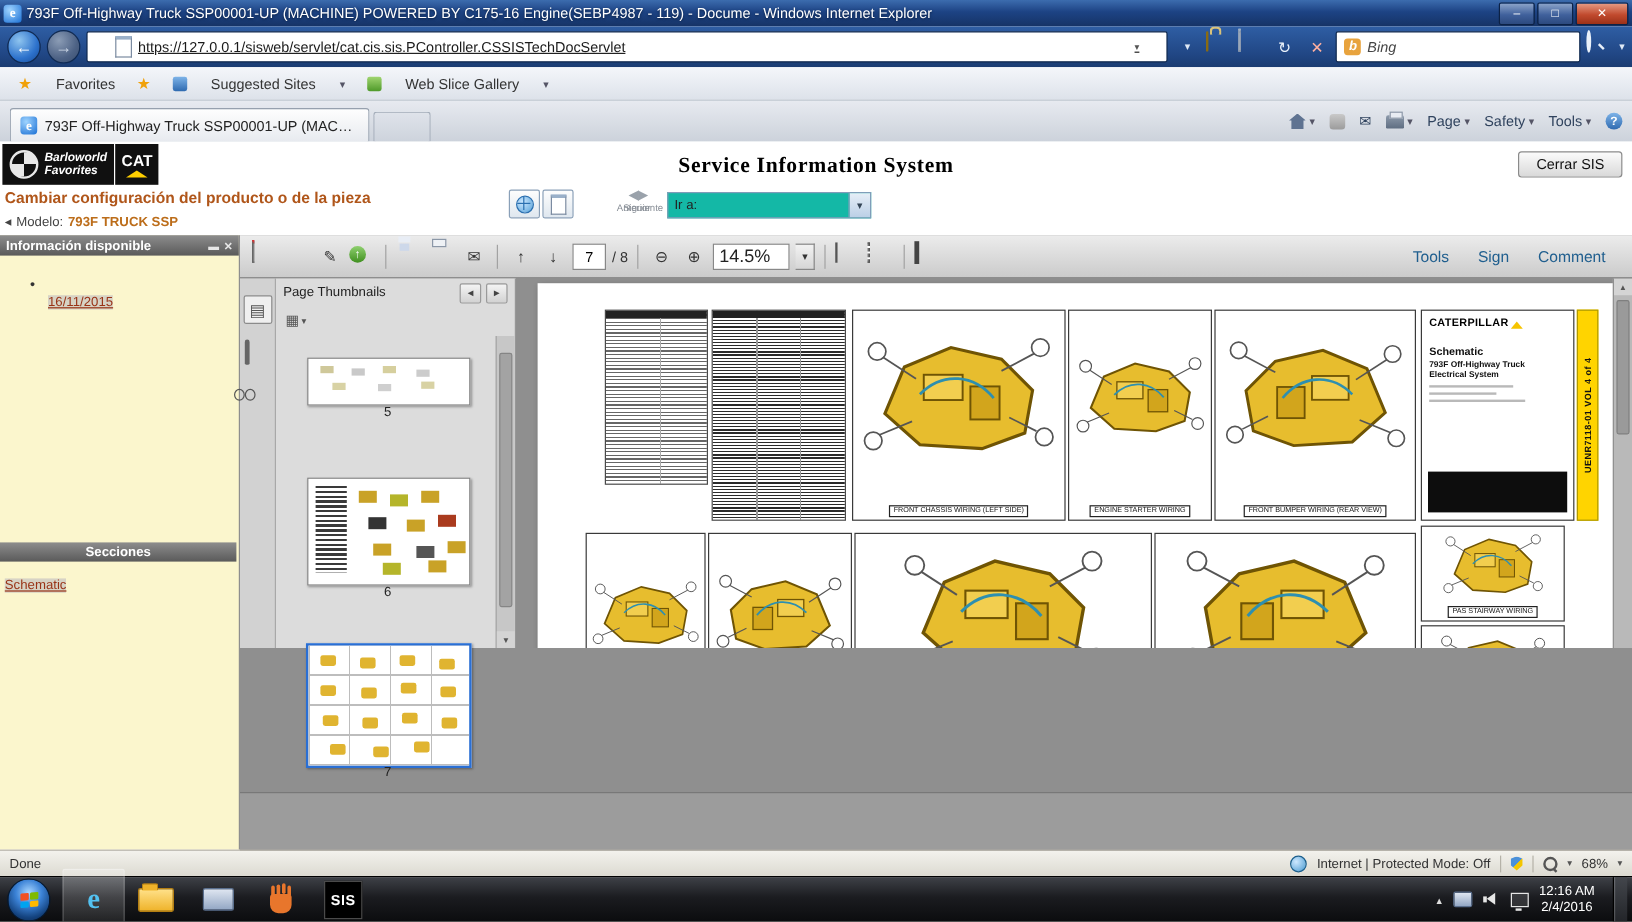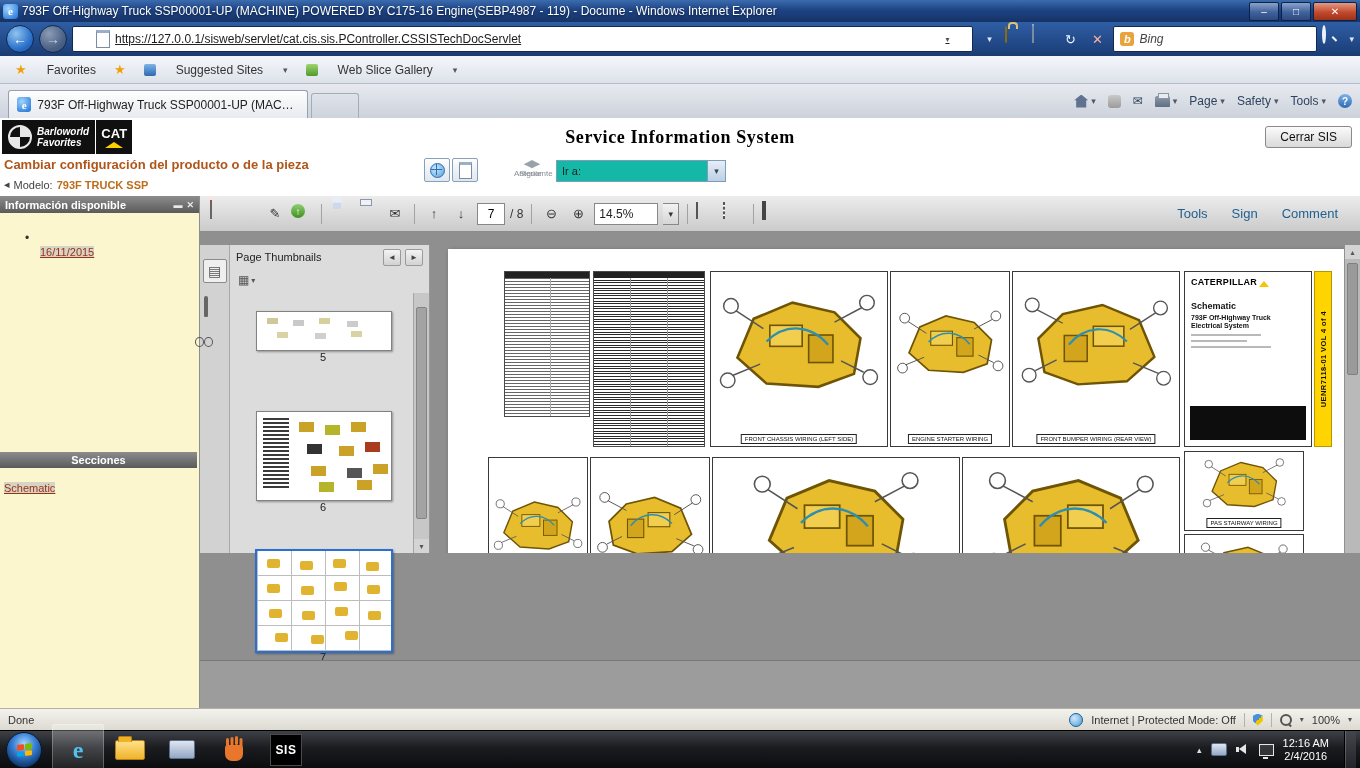--- a/index.html
+++ b/index.html
@@ -122,29 +122,29 @@
   .docico2{width:13px;height:15px;background:#fff;border:1px solid #666;border-top:3px solid #d33;}
   .expico{width:14px;height:14px;border-radius:2px;background:linear-gradient(#ffb25e,#e06a17);}
   .upico{width:14px;height:14px;border-radius:50%;background:linear-gradient(#8fd06f,#3f8f1f);color:#fff;font-size:10px;}
   .saveico{width:14px;height:14px;background:#3a62a8;position:relative;}
   .saveico::before{content:"";position:absolute;left:3px;top:0;width:8px;height:6px;background:#cdd8ea;}
   .saveico::after{content:"";position:absolute;left:2px;bottom:1px;width:10px;height:5px;background:#e8edf5;}
   .prn2{width:16px;height:11px;background:linear-gradient(#9aa5b3,#5f6e82);border-radius:2px;position:relative;}
   .prn2::before{content:"";position:absolute;left:3px;top:-4px;width:10px;height:5px;background:#eef1f5;border:1px solid #8b97a7;}
   .pginput{width:26px;height:20px;border:1px solid #888;background:#fff;text-align:center;font-size:12px;padding:0;flex:0 0 auto;}
   .pgtotal{font-size:12px;color:#333;flex:0 0 auto;}
-  .zoombox{width:54px;height:20px;border:1px solid #888;background:#fff;display:flex;align-items:center;padding:0 4px;font-size:12px;flex:0 0 auto;}
+  .zoombox{width:54px;height:20px;border:1px solid #888;background:#fff;display:flex;align-items:center;padding:0 4px;font-size:15px;flex:0 0 auto;}
   .zoomcaret{width:15px;height:20px;border:1px solid #888;border-left:none;background:linear-gradient(#f2f2f2,#d6d6d6);
     display:flex;align-items:center;justify-content:center;font-size:9px;color:#333;flex:0 0 auto;}
   .fitico{width:13px;height:15px;border:1px solid #555;background:#fff;flex:0 0 auto;}
   .fitico.w{border-style:dashed;}
   .fsico{width:15px;height:12px;border:2px solid #444;flex:0 0 auto;position:relative;}
   .tbright{margin-left:auto;display:flex;align-items:center;gap:24px;margin-right:12px;font-size:13px;color:#1f5e8e;}
 
-  .pdfbody{position:absolute;left:0;top:36px;width:1160px;height:308px;display:flex;margin-top:13px;}
+  .pdfbody{position:absolute;left:0;top:36px;width:1160px;height:308px;display:flex;}
   .navstrip{width:30px;background:#d2d2d2;border-right:1px solid #a8a8a8;display:flex;flex-direction:column;align-items:center;
     padding-top:14px;gap:16px;box-sizing:border-box;}
   .nsbtn{width:22px;height:22px;border-radius:2px;color:#555;font-size:14px;}
   .nsbtn.active{background:#efefef;border:1px solid #8b8b8b;}
   .clip{width:9px;height:15px;border:2px solid #666;border-radius:5px 5px 3px 3px;border-top-width:3px;box-sizing:border-box;}
   .bino{width:17px;height:9px;position:relative;}
   .bino::before,.bino::after{content:"";position:absolute;top:0;width:7px;height:8px;border:1.5px solid #555;border-radius:50%;}
   .bino::before{left:0;} .bino::after{right:0;}
 
   .thumbpanel{width:200px;background:#dcdcdc;border-right:1px solid #979797;position:relative;box-sizing:border-box;}
@@ -616,21 +616,21 @@
   <div class="statusbar abs">
     <span>Done</span>
     <span class="stright">
       <span class="globe2"></span>
       <span>Internet | Protected Mode: Off</span>
       <span class="stsep"></span>
       <span class="flagico"></span>
       <span class="stsep"></span>
       <span class="mag2"></span>
       <span class="caretg g" data-glyph="▾"></span>
-      <span>100%</span>
+      <span>68%</span>
       <span class="caretg g" data-glyph="▾"></span>
     </span>
   </div>
 
   <div class="taskbar abs">
     <span class="orb">
       <span class="flag">
           <i class="f1"></i>
           <i class="f2"></i>
           <i class="f3"></i>

